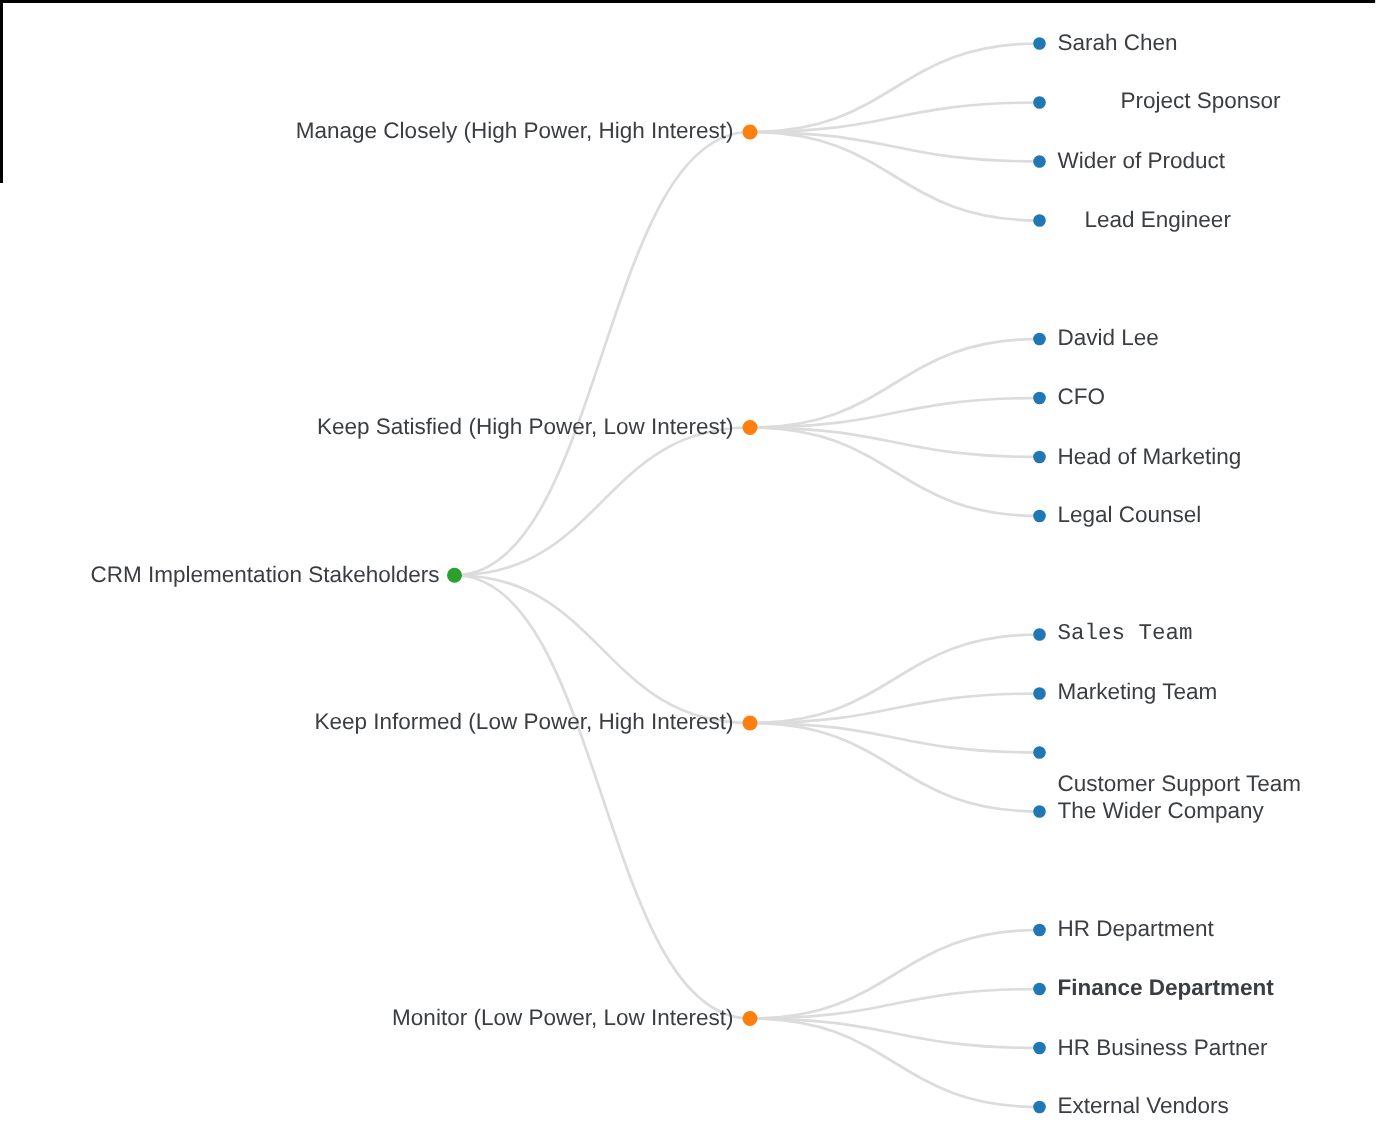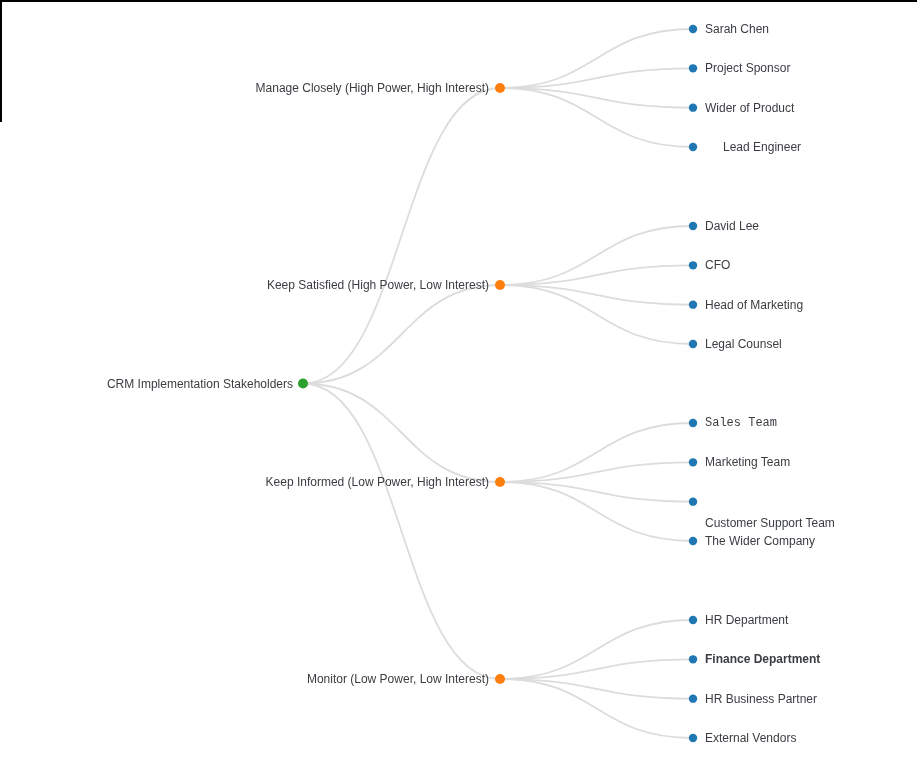--- a/index.html
+++ b/index.html
@@ -26,21 +26,21 @@
     left: 0; top: 0;
     width: 2px; height: 122px;
     background: #000000;
   }
   svg.mindmap {
     position: absolute;
     left: 0; top: 0;
   }
   .node-label {
     position: absolute;
-    font-size: 12px;
+    font-size: 15px;
     color: #3a3d42;
     white-space: nowrap;
     height: 22px;
     line-height: 22px;
     cursor: default;
   }
   .label-right { text-align: right; }
 </style>
 </head>
 <body>
@@ -85,21 +85,21 @@
       <circle cx="500" cy="678.995" r="5" fill="#ff7f0e"></circle>
       <circle cx="693" cy="620" r="4.2" fill="#1f77b4"></circle>
       <circle cx="693" cy="659.33" r="4.2" fill="#1f77b4"></circle>
       <circle cx="693" cy="698.66" r="4.2" fill="#1f77b4"></circle>
       <circle cx="693" cy="737.99" r="4.2" fill="#1f77b4"></circle>
       <circle cx="303" cy="383.5" r="5" fill="#2ca02c"></circle>
     </svg>
   <div id="labels">
       <div class="node-label label-right" style="right: 428px; top: 76.995px;">Manage Closely (High Power, High Interest)</div>
       <div class="node-label" style="left: 705px; top: 18px;">Sarah Chen</div>
-      <div class="node-label" style="left: 705px; top: 57.33px;">Project Sponsor</div>
+      <div class="node-label" style="left: 747px; top: 57.33px;">Project Sponsor</div>
       <div class="node-label" style="left: 705px; top: 96.66px;">Wider of Product</div>
       <div class="node-label" style="left: 723px; top: 135.99px;">Lead Engineer</div>
       <div class="node-label label-right" style="right: 428px; top: 273.995px;">Keep Satisfied (High Power, Low Interest)</div>
       <div class="node-label" style="left: 705px; top: 215px;">David Lee</div>
       <div class="node-label" style="left: 705px; top: 254.33px;">CFO</div>
       <div class="node-label" style="left: 705px; top: 293.66px;">Head of Marketing</div>
       <div class="node-label" style="left: 705px; top: 332.99px;">Legal Counsel</div>
       <div class="node-label label-right" style="right: 428px; top: 470.995px;">Keep Informed (Low Power, High Interest)</div>
       <div class="node-label" style="left: 705px; top: 412px; font-family: Liberation Mono, monospace;">Sales Team</div>
       <div class="node-label" style="left: 705px; top: 451.33px;">Marketing Team</div>

